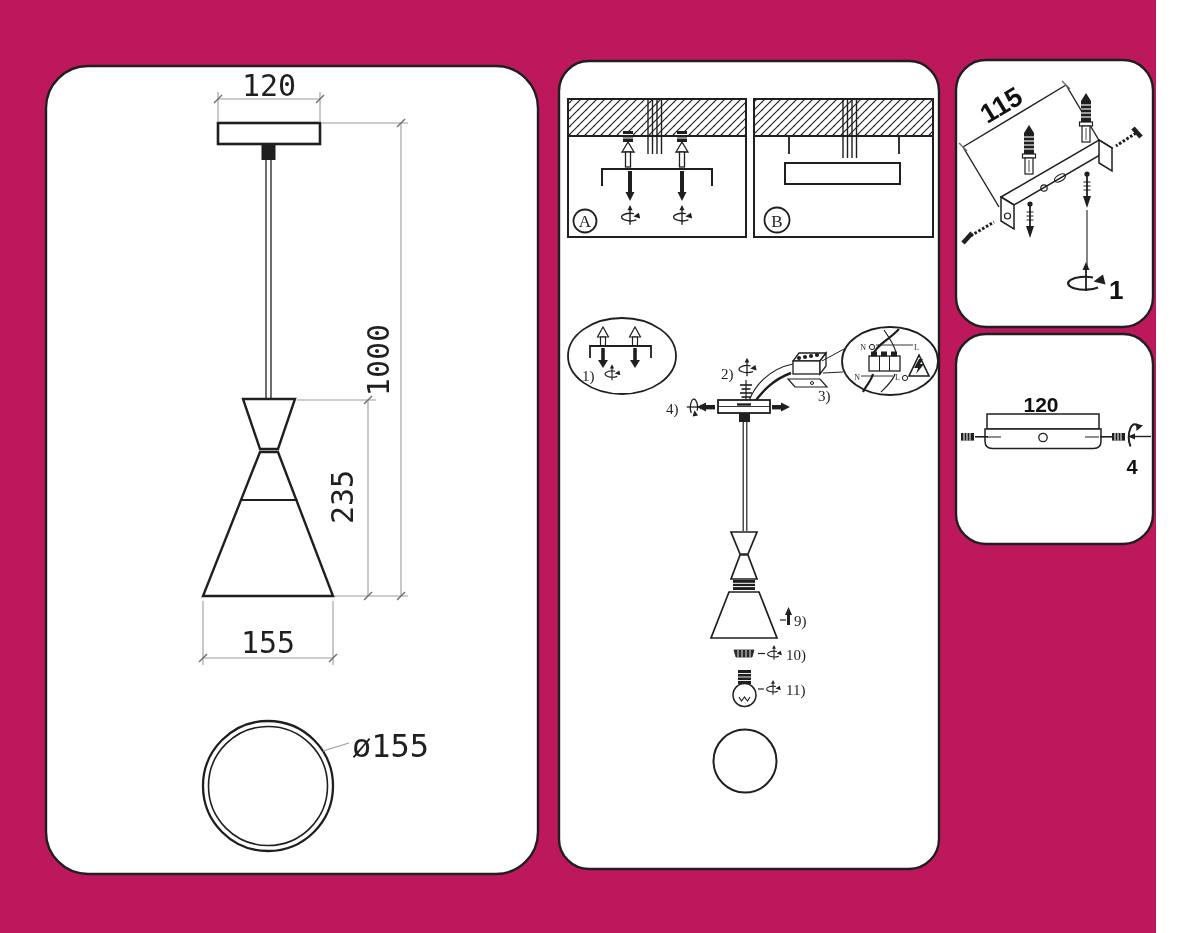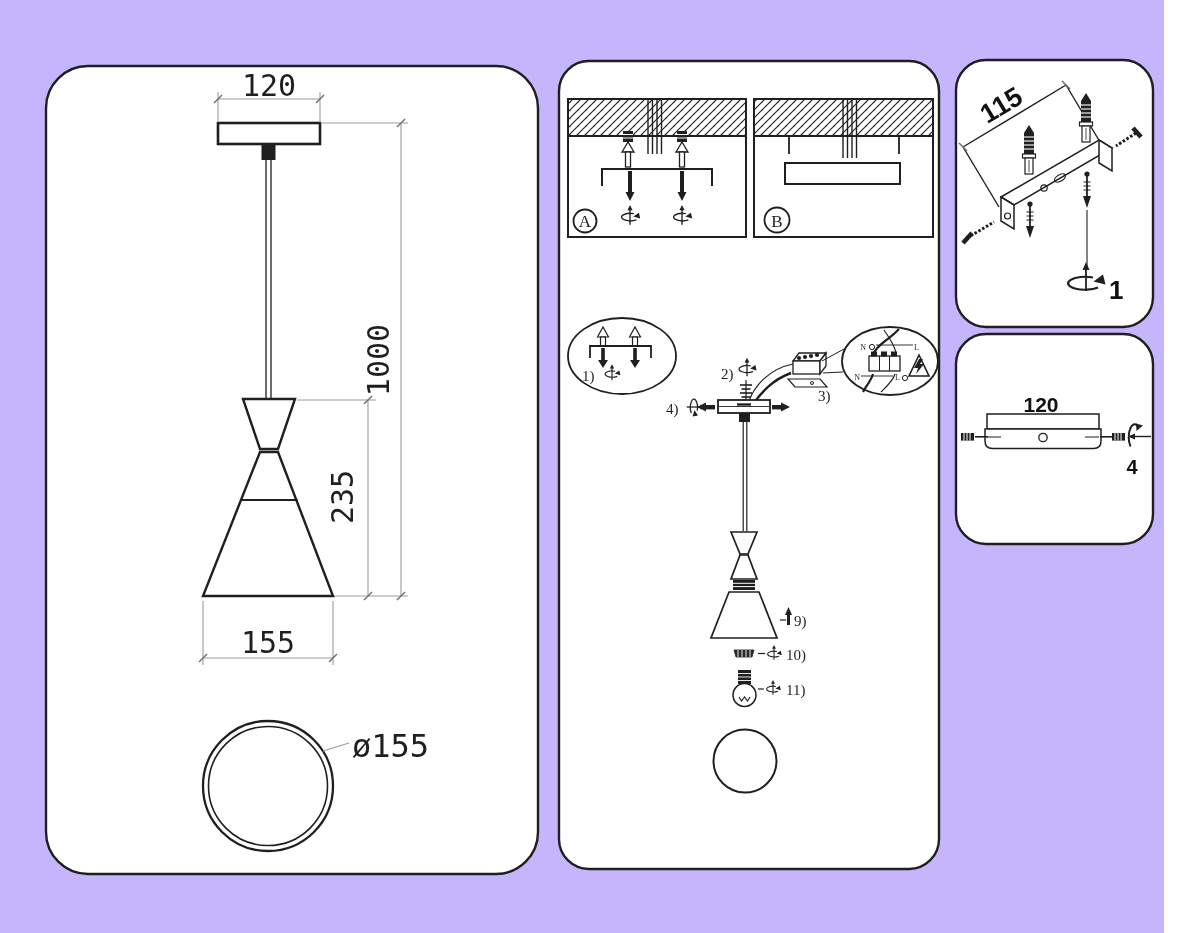--- a/index.html
+++ b/index.html
@@ -1,16 +1,16 @@
 <!DOCTYPE html>
 <html><head>
 <meta charset="utf-8">
 <style>
   html,body{margin:0;padding:0;background:#ffffff;}
-  .stage{position:relative;width:1156px;height:933px;background:#c4b5fd;overflow:hidden;padding-left:8px;}
+  .stage{position:relative;width:1156px;height:933px;background:#be185d;overflow:hidden;}
   svg{position:absolute;left:0;top:0;}
   .border{fill:#ffffff;stroke:#1f1f1f;stroke-width:2.4;}
   .ln{stroke:#1f1f1f;fill:none;}
   .fw{fill:#ffffff;stroke:#1f1f1f;}
   .fb{fill:#1f1f1f;stroke:none;}
   .wl{stroke:#ffffff;fill:none;}
   .dim{stroke:#9c9c9c;fill:none;stroke-width:1.1;}
   .tick{stroke:#6f6f6f;stroke-width:1.4;}
   text{user-select:none;}
   .cad{font-family:"DejaVu Sans Mono","Liberation Mono",monospace;fill:#1f1f1f;font-size:30px;}

